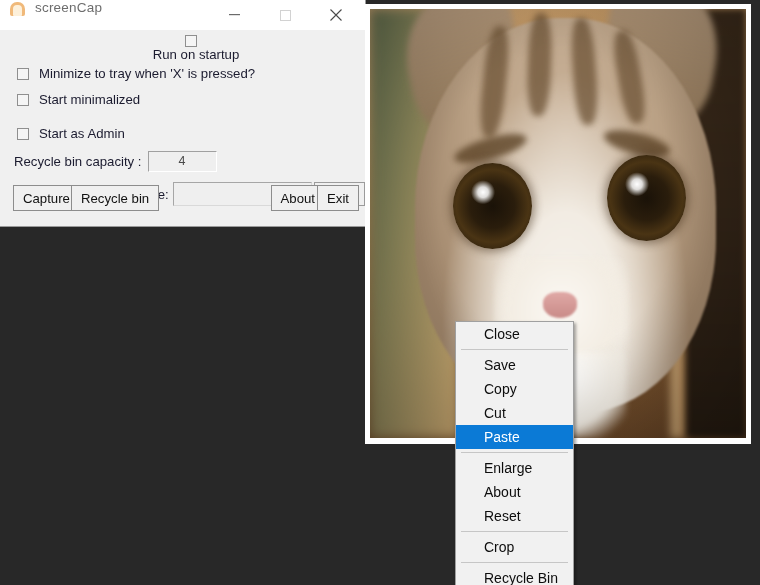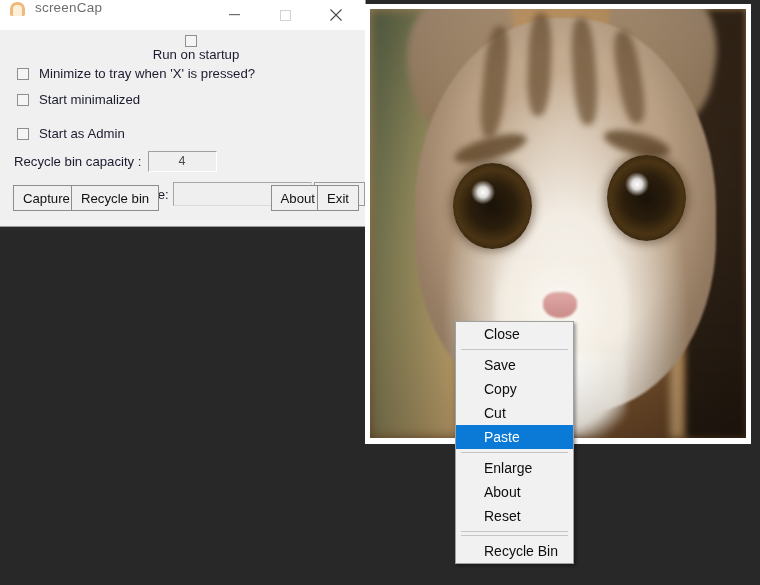--- a/index.html
+++ b/index.html
@@ -312,15 +312,16 @@
   <div class="menu-sep"></div>
   <div class="menu-item">Save</div>
   <div class="menu-item">Copy</div>
   <div class="menu-item">Cut</div>
   <div class="menu-item selected">Paste</div>
   <div class="menu-sep"></div>
   <div class="menu-item">Enlarge</div>
   <div class="menu-item">About</div>
   <div class="menu-item">Reset</div>
   <div class="menu-sep"></div>
+  <div class="menu-item">Crop</div>
   <div class="menu-sep"></div>
   <div class="menu-item">Recycle Bin</div>
 </div>
 
 </body></html>

